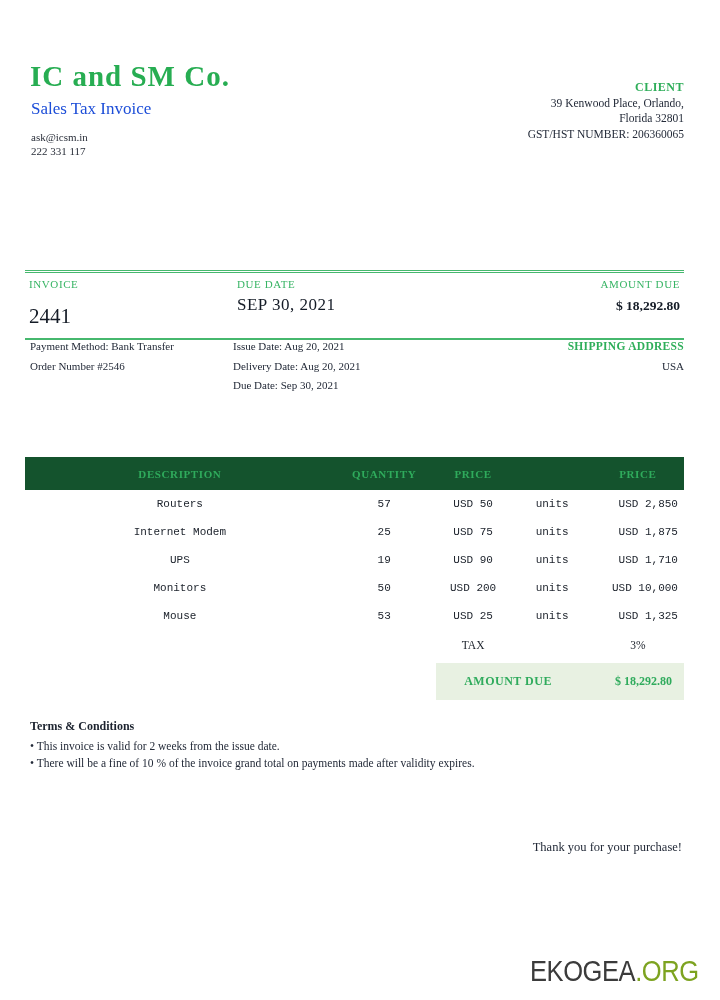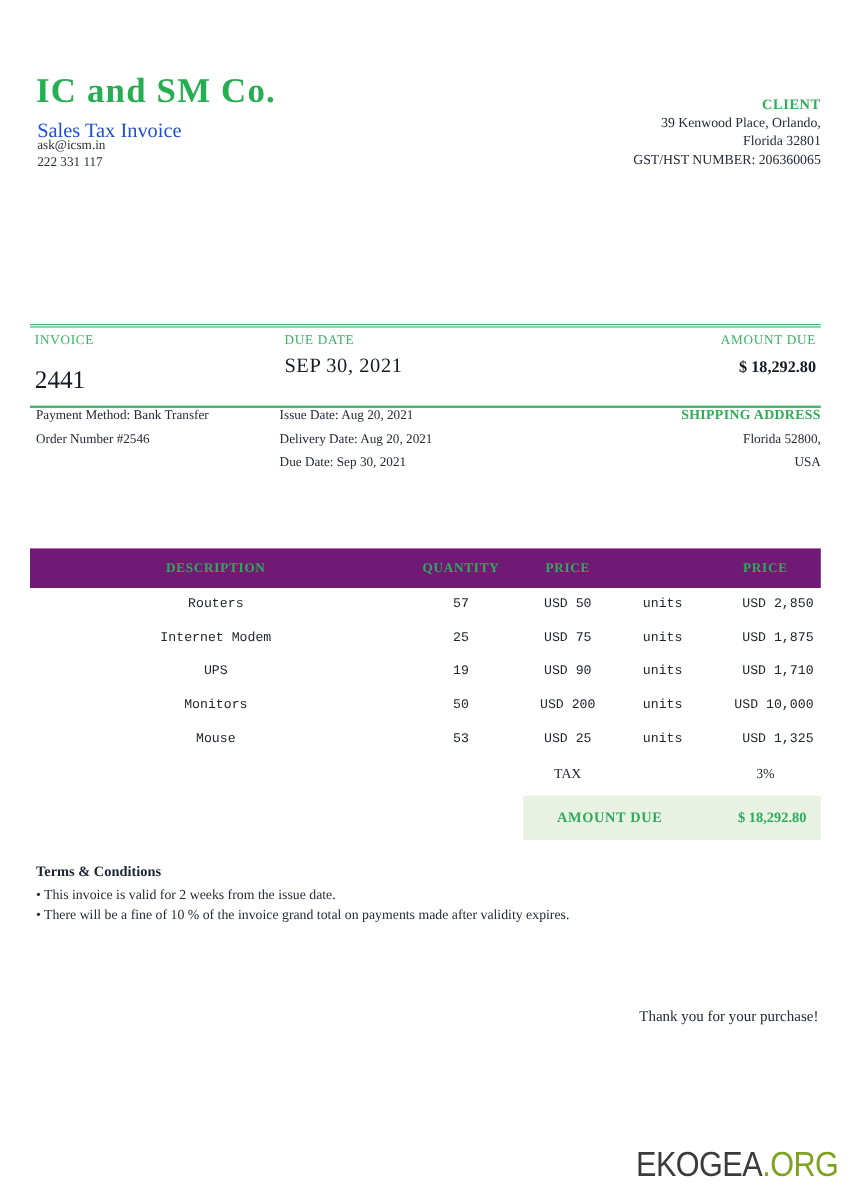--- a/index.html
+++ b/index.html
@@ -16,21 +16,21 @@
   
   .company-name {
     position:absolute; left:30px; top:60px;
     font-size:29px; font-weight:bold; color:#27ad52;
     letter-spacing:1px;
   }
   .doc-type {
     position:absolute; left:31px; top:99px;
     font-size:17px; color:#1d4ed8;
   }
-  .contact { position:absolute; left:31px; top:114px; font-size:11px; line-height:14px; color:#2a2f3a; }
+  .contact { position:absolute; left:31px; top:130px; font-size:11px; line-height:14px; color:#2a2f3a; }
   .client-block {
     position:absolute; right:25px; top:80px;
     text-align:right; font-size:11.5px; line-height:15.5px; color:#232a38;
   }
   .client-label { color:#2fae5a; font-weight:bold; font-size:12px; letter-spacing:0.5px; }
   
   .invoice-strip {
     position:absolute; left:25px; right:25px; top:270px;
     border-top:3px double #46b86e;
     border-bottom:2px solid #46b86e;
@@ -50,21 +50,21 @@
     display:flex; font-size:11px; line-height:19.5px; color:#232a38;
   }
   .details-col1 { width:203px; }
   .details-col2 { flex:1; }
   .details-col3 { width:210px; text-align:right; }
   .shipping-label { color:#2fae5a; font-weight:bold; font-size:11.5px; letter-spacing:0.3px; }
   
   .items { position:absolute; left:25px; right:25px; top:457px; }
   .t-grid { display:grid; grid-template-columns:47% 15% 12% 12% 14%; align-items:center; }
   .t-head {
-    background:#701a75; height:33px;
+    background:#14532d; height:33px;
     color:#2fab5c; font-weight:bold; font-size:11px; letter-spacing:0.6px;
   }
   .t-head > div { text-align:center; }
   .t-row { height:28px; font-size:11px; color:#20262f;font-family:Liberation Mono, monospace; }
   .c-desc, .c-qty, .c-price, .c-unit { text-align:center; }
   .c-total { text-align:right; padding-right:6px; }
   .tax-row { height:30px; font-size:11.5px; color:#20262f; }
   .amount-band {
     margin-left:62.4%;
     margin-top:3px;
@@ -127,21 +127,20 @@
       <div>Payment Method: Bank Transfer</div>
       <div>Order Number #2546</div>
     </div>
     <div class="details-col2">
       <div>Issue Date: Aug 20, 2021</div>
       <div>Delivery Date: Aug 20, 2021</div>
       <div>Due Date: Sep 30, 2021</div>
     </div>
     <div class="details-col3">
       <div class="shipping-label">SHIPPING ADDRESS</div>
-      <div>Florida 52800,</div>
       <div>USA</div>
     </div>
   </div>
 
   <div class="items">
     <div class="t-grid t-head">
       <div>DESCRIPTION</div>
       <div>QUANTITY</div>
       <div>PRICE</div>
       <div></div>

